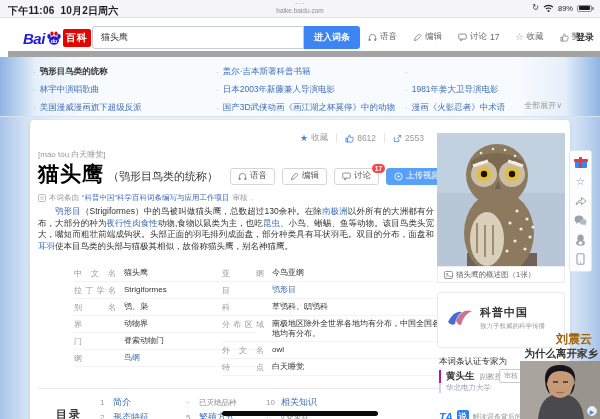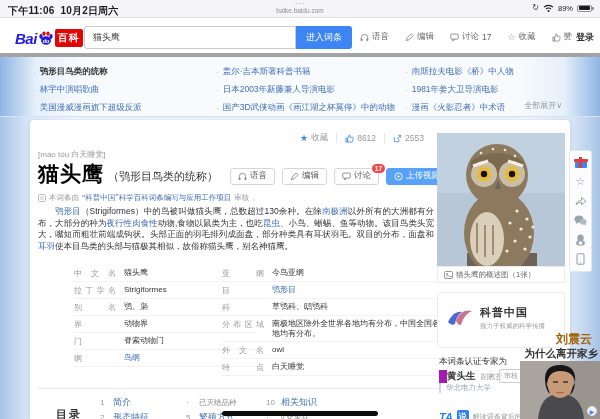--- a/index.html
+++ b/index.html
@@ -15,27 +15,27 @@
   .sb-dots { font-size:7px; color:#98989d; line-height:6px; letter-spacing:1px; }
   .sb-url { font-size:6.5px; color:#8e8e93; line-height:8px; }
   .sb-right { position:absolute; right:8px; top:3px; display:flex; align-items:center; gap:4px; }
   .sb-sync { font-size:8px; color:#3a3a3c; line-height:10px; }
   .sb-batt-pct { font-size:7.5px; color:#1c1c1e; }
   .battery { width:15px; height:7px; border:1px solid #8e8e93; border-radius:2px; position:relative; }
   .battery::after { content:""; position:absolute; right:-3px; top:1.5px; width:2px; height:3px; background:#8e8e93; border-radius:0 1px 1px 0; }
   .battery .lvl { position:absolute; left:.5px; top:.5px; bottom:.5px; width:88%; background:#1c1c1e; border-radius:1px; }
 
   
-  .bk-header { position:absolute; top:18px; left:0; right:0; height:39px; background:#fff; border-bottom:4px solid #a3a3a3; z-index:4; }
+  .bk-header { position:absolute; top:18px; left:8px; right:0; height:39px; background:#fff; border-bottom:6px solid #a3a3a3; z-index:4; }
   .logo { position:absolute; left:15px; top:9px; display:flex; align-items:center; height:22px; }
   .logo-bai { font-size:15px; font-weight:bold; font-style:italic; color:#2319dc; letter-spacing:-.5px; }
   .logo-paw { width:16px; height:16px; margin:0 1px; position:relative; }
   .logo-baike { background:#e10601; color:#fff; font-size:10px; font-weight:bold; padding:2px 3px; border-radius:2px; letter-spacing:1px; }
   .searchbox { position:absolute; left:84px; top:8px; width:212px; height:23px; border:1px solid #c6cbd4; border-radius:3px 0 0 3px; font-size:9px; color:#333; padding:0 8px; background:#fff; outline:none; }
-  .enter-btn { position:absolute; left:296px; top:8px; width:56px; height:23px; background:#3d85f2; color:#fff; border:none; border-radius:0 3px 3px 0; font-size:9px; cursor:pointer; }
+  .enter-btn { position:absolute; left:296px; top:8px; width:56px; height:23px; background:#3d85f2; color:#fff; border:none; border-radius:0 3px 3px 0; font-size:9px; cursor:pointer;font-weight:bold; }
   .hdr-nav { position:absolute; left:360px; top:13px; display:flex; align-items:center; gap:16px; }
   .hdr-item { display:flex; align-items:center; gap:3px; font-size:8.5px; color:#666; cursor:pointer; white-space:nowrap; }
   .hdr-item svg { display:block; }
   .login { position:absolute; right:6px; top:13px; font-size:9px; font-weight:bold; color:#333; cursor:pointer; }
 
   
   .page-bg { position:absolute; top:57px; left:0; right:0; bottom:0; background:linear-gradient(90deg,#a9c4e8 0%,#dbe8f7 5%,#eef4fb 11%,#eef4fb 89%,#dbe8f7 95%,#a9c4e8 100%); }
 
   
   .disambig { position:absolute; top:57px; left:0; right:0; height:60px; background:linear-gradient(90deg,#8fb4e4 0%,#e6f0fa 6%,#f8fbfe 14%,#f8fbfe 86%,#e6f0fa 94%,#8fb4e4 100%); border-bottom:1px solid #d5e2f2; }
@@ -59,21 +59,21 @@
   .title-row { position:absolute; top:40px; left:8px; display:flex; align-items:center; }
   .page-title { font-size:21px; font-weight:bold; color:#000; letter-spacing:1px; }
   .page-subtitle { font-size:11px; color:#333; margin-left:4px; margin-top:4px; }
   .title-btns { display:flex; gap:7px; margin-left:12px; margin-top:4px; }
   .ob { display:inline-flex; align-items:center; gap:3px; border:1px solid #d6d6d6; border-radius:3px; padding:0 7px; height:17px; font-size:8.5px; color:#555; background:#fff; position:relative; cursor:pointer; white-space:nowrap; }
   .ob svg { display:block; }
   .badge { position:absolute; top:-5px; right:-7px; background:#f04b4b; color:#fff; font-size:6.5px; border-radius:6px; padding:0 3px; height:9px; line-height:9px; font-weight:bold; }
   .upload { background:#58a0f8; border-color:#58a0f8; color:#fff; }
 
   .notice { position:absolute; top:73px; left:8px; font-size:7.5px; color:#999; display:flex; align-items:center; gap:3px; }
-  .notice .nlink { color:#3e6db5; cursor:pointer;font-family:Liberation Serif, serif; }
+  .notice .nlink { color:#3e6db5; cursor:pointer; }
 
   .para { position:absolute; top:86px; left:8px; width:396px; font-size:8.5px; line-height:11.6px; color:#333; text-indent:17px; text-align:justify; }
   .plink { color:#3e6db5; cursor:pointer; }
 
   .infobox { position:absolute; top:145px; left:8px; width:402px; font-size:8px; }
   .ib-col { position:absolute; top:0; }
   .ib-l { left:0; width:182px;margin-left:36px; } .ib-r { left:184px; width:218px; }
   .ib-row { display:flex; border-bottom:1px solid #f3f3f3; padding:3px 0 2px 0; min-height:13.5px; }
   .ib-label { width:50px; color:#999; flex:none; text-align-last:justify; padding-right:8px; }
   .ib-value { color:#333; line-height:10px; }
@@ -90,21 +90,21 @@
 
   
   .sidebar { position:absolute; left:407px; top:0; width:128px; bottom:0; }
   .owl-fig { position:absolute; top:13px; left:0; width:128px; height:133px; cursor:pointer; overflow:hidden; }
   .owl-caption { position:absolute; top:146px; left:0; width:128px; height:17px; border:1px solid #ececec; background:#fff; display:flex; align-items:center; gap:3px; padding:0 6px; font-size:7.5px; color:#666; cursor:pointer; }
   .kepu { position:absolute; top:172px; left:0; width:128px; height:56px; border:1px solid #e9e9ee; border-radius:3px; background:#fff; }
   .kepu-title { position:absolute; left:42px; top:12px; font-size:11px; font-weight:bold; color:#333; letter-spacing:1px;text-align:center; }
   .kepu-sub { position:absolute; left:42px; top:29px; font-size:6.5px; color:#999; white-space:nowrap; }
   .kepu-logo { position:absolute; left:8px; top:13px; }
   .expert-head { position:absolute; top:236px; left:2px; font-size:8.5px; color:#333; }
-  .expert-name-row { position:absolute; top:250px; left:2px; display:flex; align-items:baseline; gap:5px; border-left:8px solid #a21caf; }
+  .expert-name-row { position:absolute; top:250px; left:2px; display:flex; align-items:baseline; gap:5px; border-left:2px solid #a21caf; padding-left:5px; }
   .expert-name { font-size:9.5px; font-weight:bold; color:#333; }
   .expert-job { font-size:7.5px; color:#999; }
   .expert-org { position:absolute; top:263px; left:2px; font-size:7.5px; color:#9aa4b5; border-left:2px solid #c9d6ea; padding-left:5px; }
   .review-chip { position:absolute; top:249px; right:42px; border:1px solid #ccc; color:#999; font-size:7px; padding:1px 4px; border-radius:2px; background:rgba(255,255,255,.7); }
   .tashuo { position:absolute; top:290px; left:2px; display:flex; align-items:center; gap:4px; }
   .ta { font-size:11px; font-weight:bold; font-style:italic; color:#2d7ff0; }
   .shuo { background:#2d7ff0; color:#fff; font-size:8px; padding:1px 2px; border-radius:2px; font-weight:bold; }
   .ta-desc { font-size:7px; color:#999; }
 
   
@@ -234,21 +234,20 @@
           <span class="dis-link">日本2003年新藤兼人导演电影</span>
         </div>
       <div class="dis-item">
           <span class="dis-bullet">·</span>
           <span class="dis-link">国产3D武侠动画《画江湖之杯莫停》中的动物</span>
         </div>
     </div>
     <div class="dis-col dis-c3">
       <div class="dis-item">
           <span class="dis-bullet">·</span>
-          <span class="dis-link">南斯拉夫电影《桥》中人物</span>
         </div>
       <div class="dis-item">
           <span class="dis-bullet">·</span>
           <span class="dis-link">1981年姜大卫导演电影</span>
         </div>
       <div class="dis-item">
           <span class="dis-bullet">·</span>
           <span class="dis-link">漫画《火影忍者》中术语</span>
         </div>
     </div>

